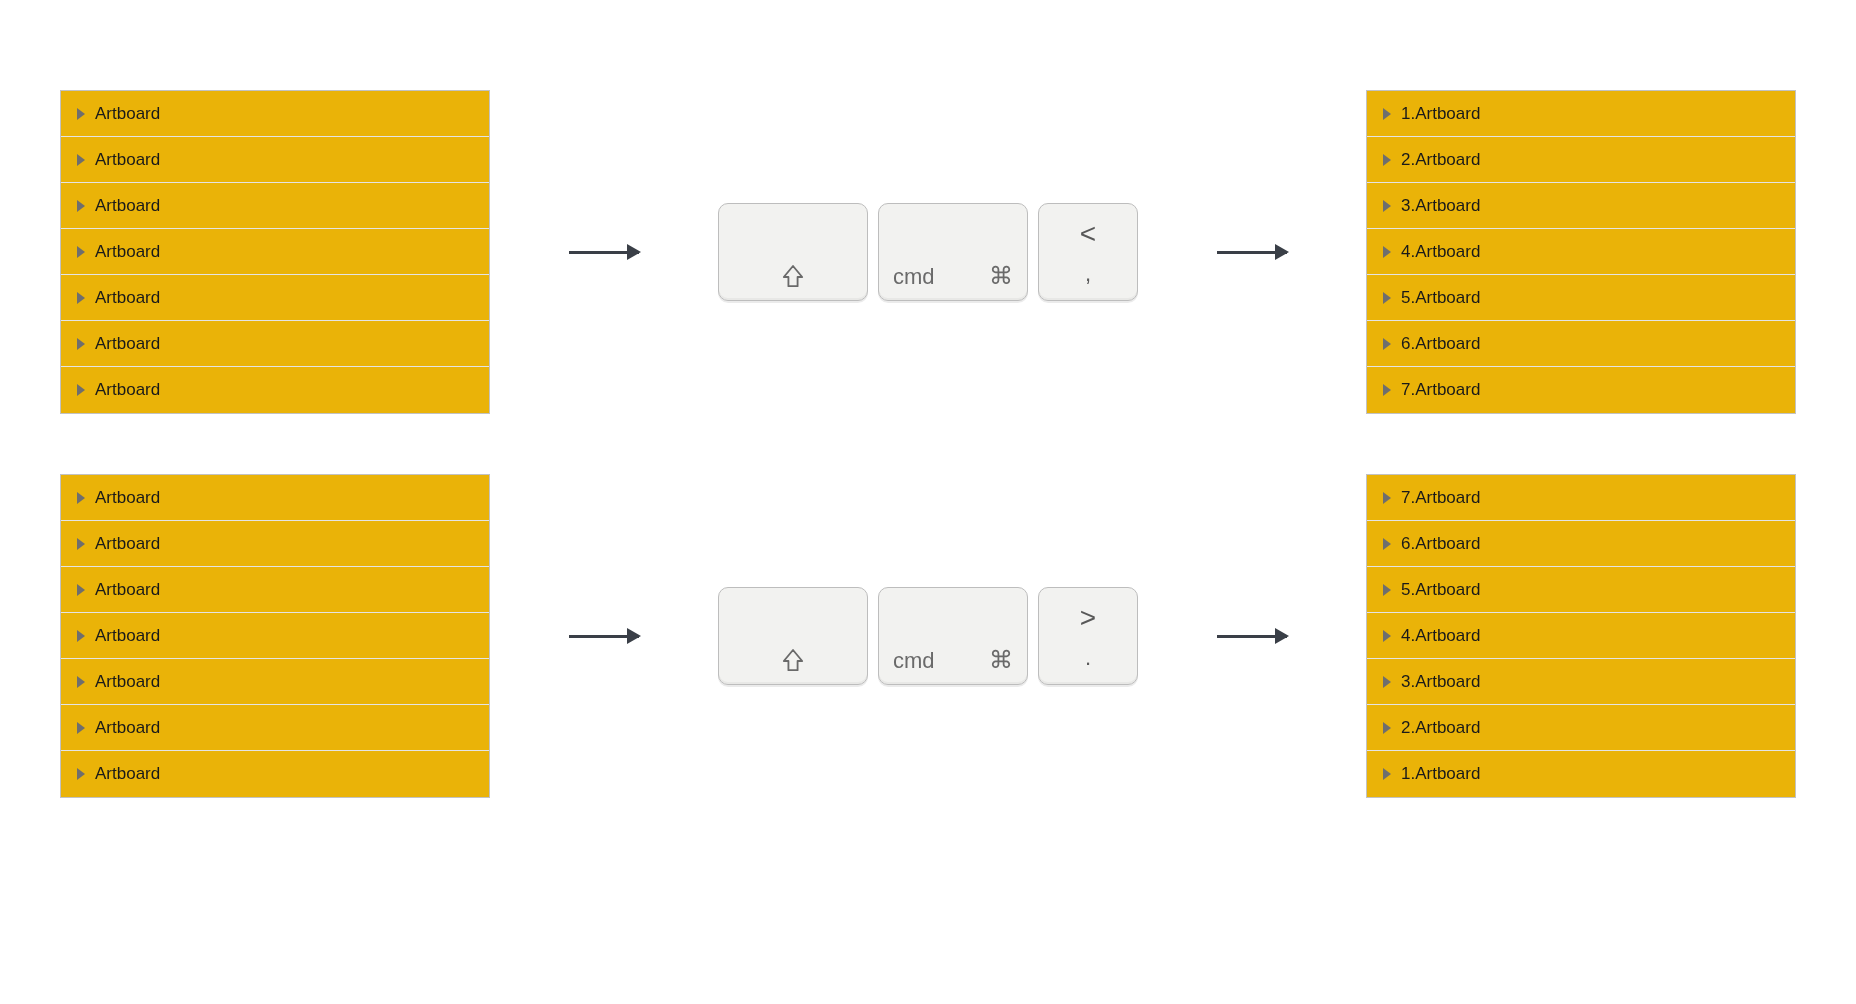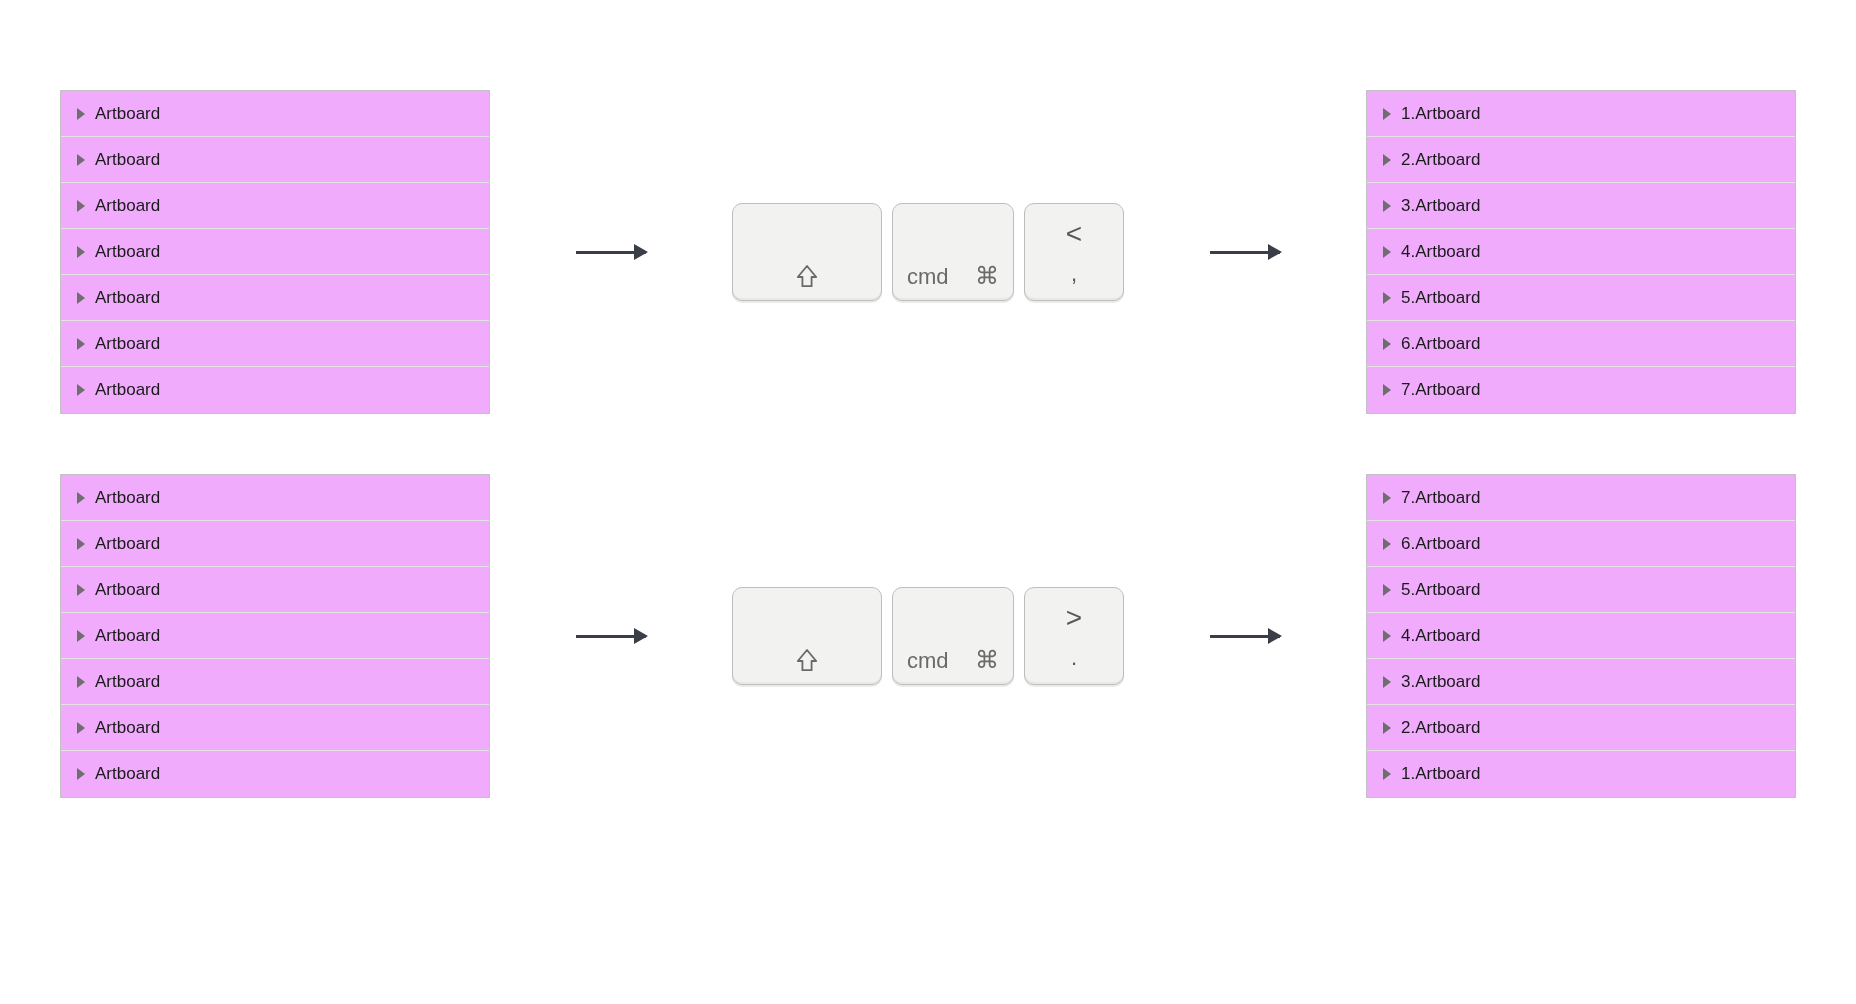--- a/index.html
+++ b/index.html
@@ -15,21 +15,21 @@
     }
     .row {
       display: flex;
       align-items: center;
       justify-content: space-between;
       width: 100%;
     }
     .panel {
       width: 430px;
       border: 1px solid #c2c2c2;
-      background: #f0abfc;
+      background: #eab308;
     }
     .item {
       display: flex;
       align-items: center;
       height: 46px;
       padding: 0 10px;
       border-bottom: 1px solid #e4e4e4;
       font-size: 17px;
       color: #1a1a1a;
       gap: 10px;
@@ -77,21 +77,21 @@
       box-shadow: 0 2px 0 rgba(0,0,0,0.08), inset 0 -2px 0 rgba(0,0,0,0.04);
       position: relative;
       display: flex;
       align-items: flex-end;
       justify-content: flex-start;
       padding: 10px 14px;
       color: #6a6a6a;
       font-size: 20px;
     }
     .key.shift { width: 150px; height: 98px; justify-content: center; align-items: flex-end; }
-    .key.cmd { width: 122px; height: 98px; justify-content: space-between; }
+    .key.cmd { width: 150px; height: 98px; justify-content: space-between; }
     .key.small { width: 100px; height: 98px; flex-direction: column; align-items: center; justify-content: space-around; padding: 8px 0; }
     .cmd-label { font-size: 22px; }
     .cmd-sym { font-size: 24px; }
     .shift-icon {
       width: 22px; height: 26px; position: relative;
     }
     .shift-icon svg { width: 100%; height: 100%; }
     .key-top { font-size: 28px; font-weight: 500; color: #585858; line-height: 1; }
     .key-bottom { font-size: 22px; color: #5b5b5b; line-height: 1; }
   </style>

